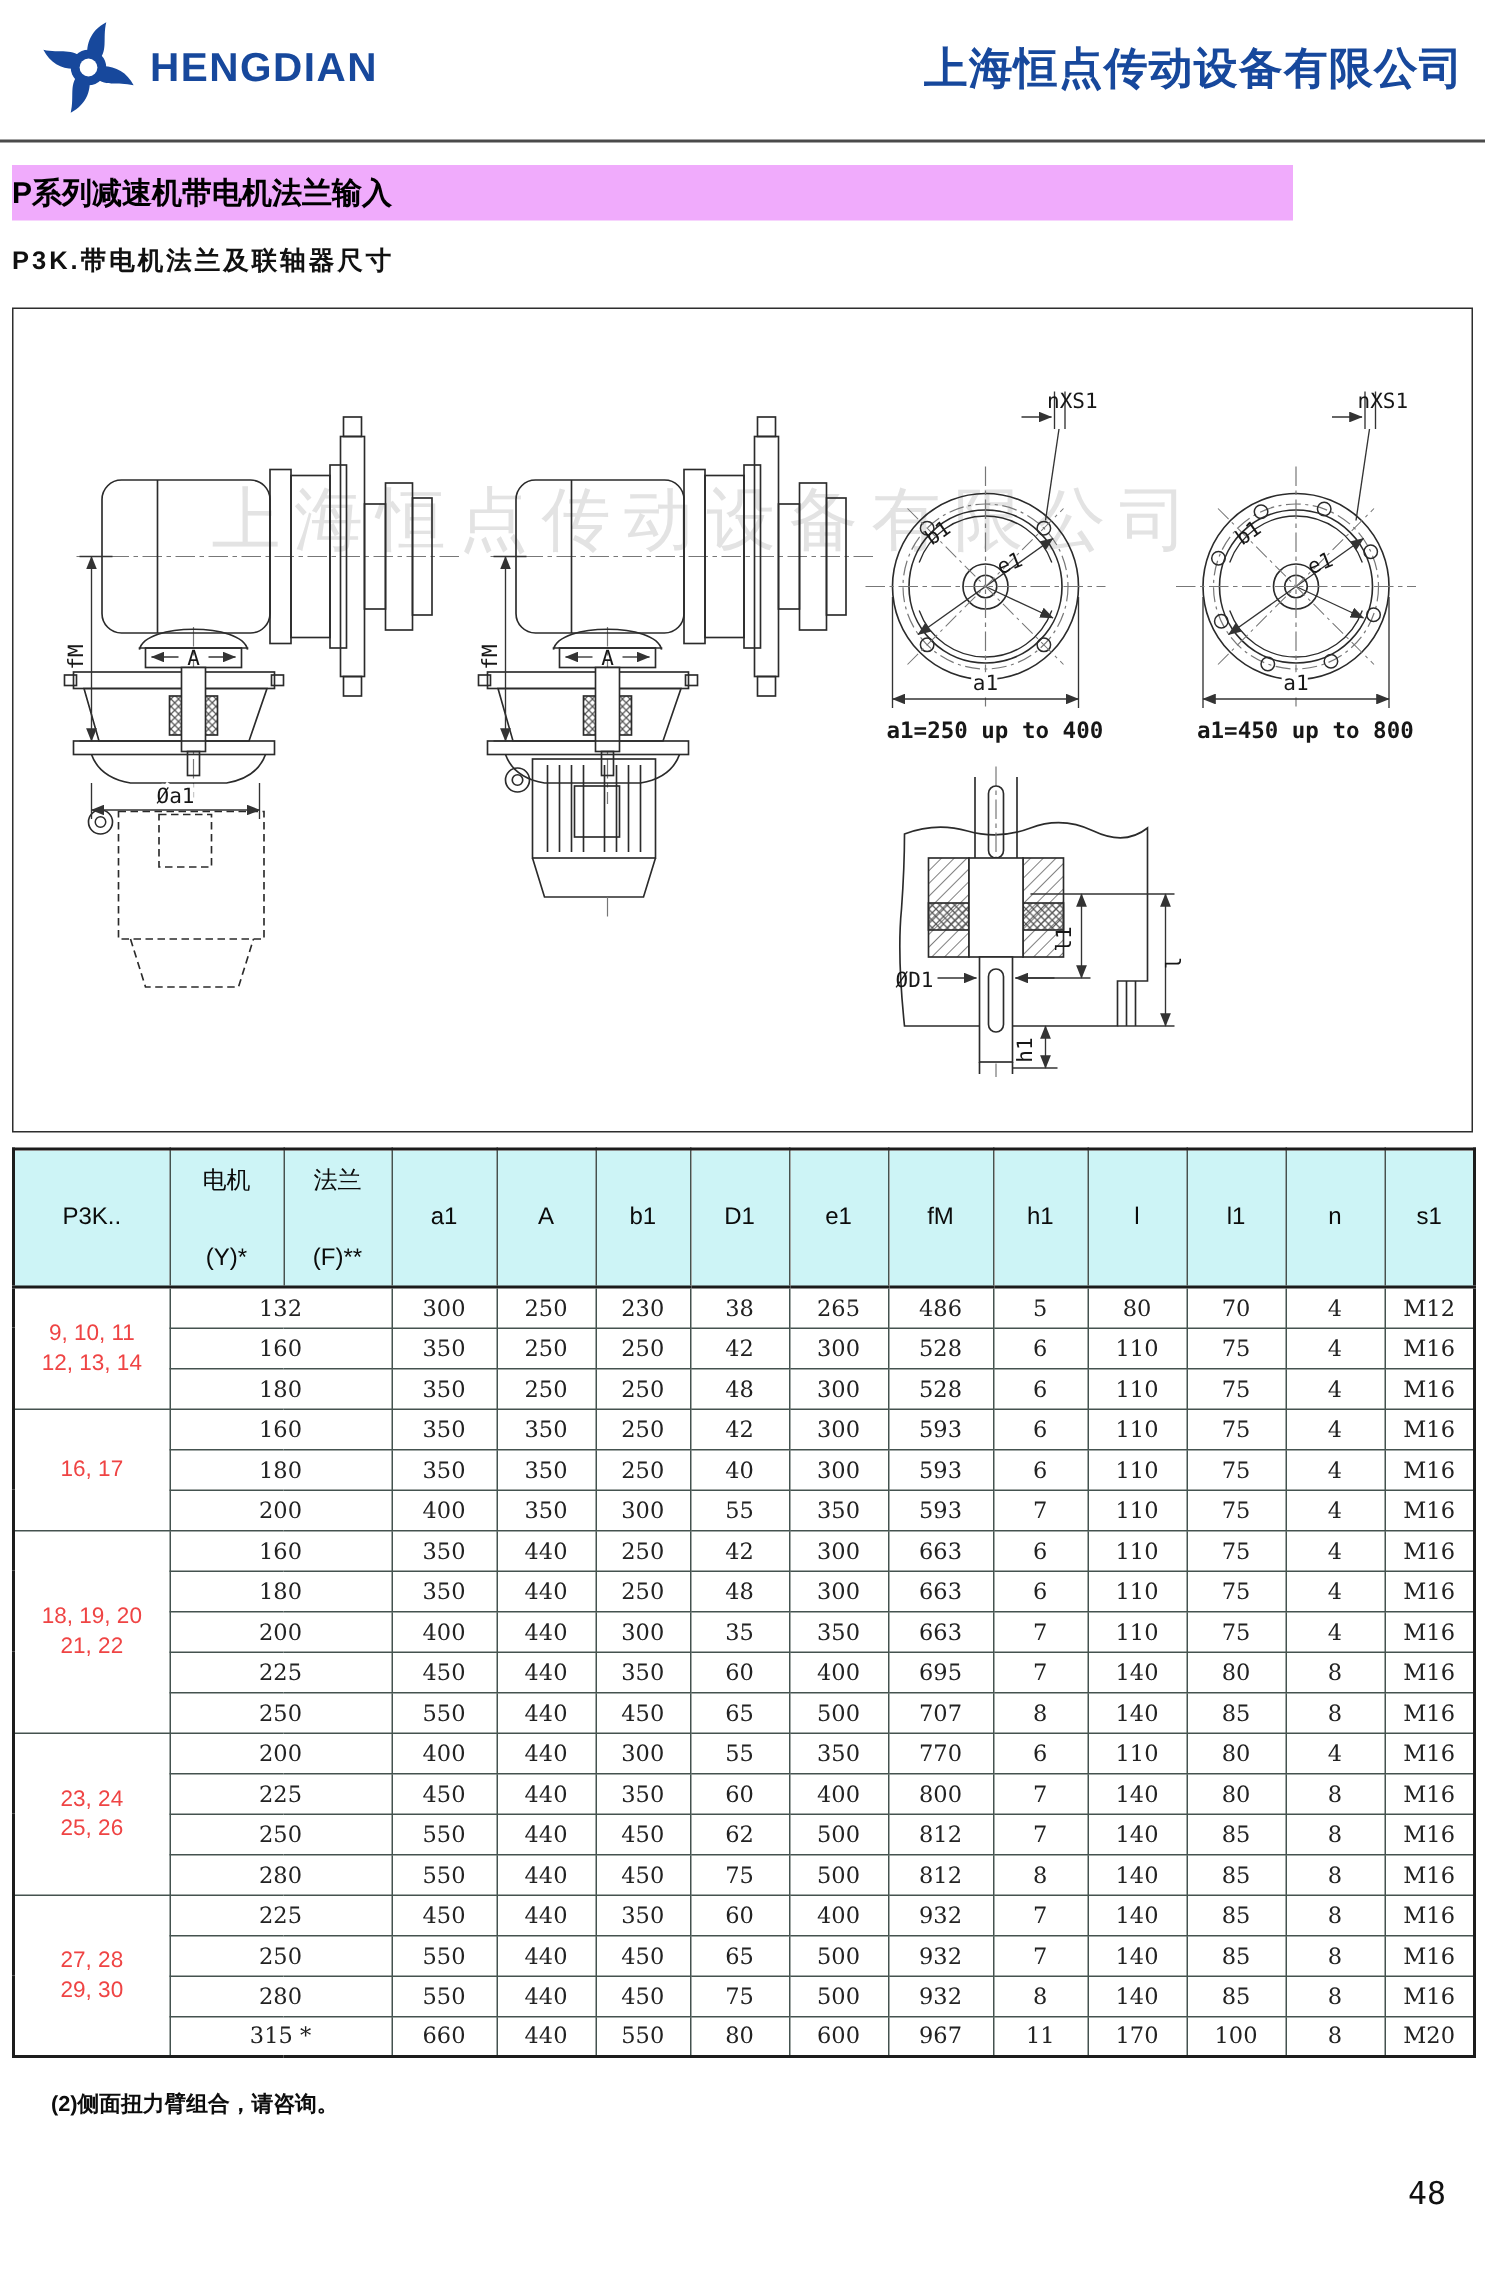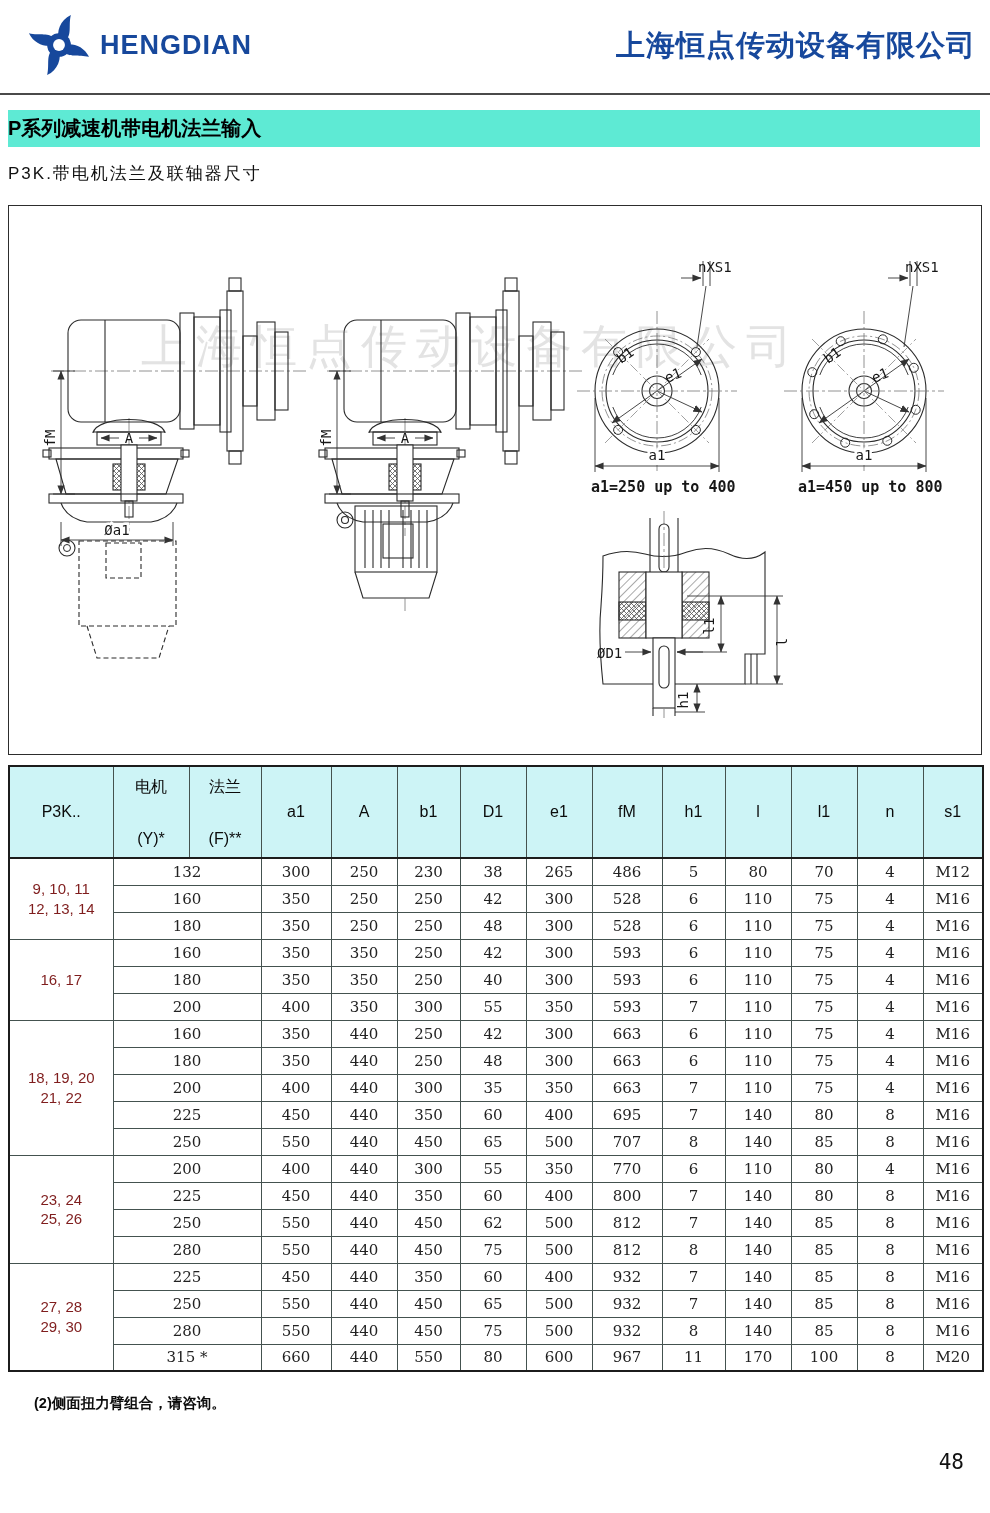--- a/index.html
+++ b/index.html
@@ -7,41 +7,41 @@
     width:990px;height:1513px;position:relative;background:#fff;
     font-family:"Liberation Sans",sans-serif;color:#111;overflow:hidden;
   }
   .abs{position:absolute;}
   
   .logo-wrap{left:28px;top:12px;display:flex;align-items:center;gap:10px;justify-content:flex-end;}
   .logo-text{font-size:27px;font-weight:bold;color:#17489c;letter-spacing:1px;}
   .company{right:14px;top:26px;font-family:"DejaVu Serif","Liberation Serif",serif;
     font-size:29px;font-weight:bold;color:#17489c;letter-spacing:1px;}
   .head-rule{left:0;top:93px;width:990px;height:2px;background:#4a4a4a;}
-  .banner{left:8px;top:110px;width:972px;height:37px;background:#5eead4;
+  .banner{left:8px;top:110px;width:854px;height:37px;background:#f0abfc;
     display:flex;align-items:center;font-size:20px;font-weight:bold;color:#000;}
-  .subtitle{left:8px;top:162px;font-size:17px;color:#111;letter-spacing:2px;font-weight:400;}
+  .subtitle{left:8px;top:162px;font-size:17px;color:#111;letter-spacing:2px;font-weight:700;}
   
   .panel{left:8px;top:205px;width:972px;height:548px;border:1px solid #2d2d2d;background:#fff;}
   svg text{font-family:"DejaVu Sans Mono","Liberation Mono",monospace;fill:#171717;}
   svg .dim{font-size:14px;}
   svg .cap{font-size:15px;font-weight:600;}
   svg .knock{paint-order:stroke;stroke:#fff;stroke-width:5px;}
   .wm{font-size:46px;fill:#e3e3e3;letter-spacing:9px;font-family:"Liberation Sans",sans-serif;}
   
   .tbl-wrap{left:8px;top:765px;width:974px;}
   table{border-collapse:collapse;table-layout:fixed;width:974px;border:2px solid #1c1c1c;}
   th,td{border:1px solid #44524f;text-align:center;vertical-align:middle;padding:0;
     overflow:hidden;white-space:nowrap;}
   thead th{background:#cdf4f6;height:90px;font-weight:normal;font-size:16px;color:#0b0b0b;
     border-bottom:2px solid #1c1c1c;}
   thead .two-line div:first-child{margin-bottom:32px;}
   tbody tr{height:27px;}
   tbody td{font-family:"DejaVu Serif","Liberation Serif",serif;font-size:15px;color:#222;}
-  tbody td.group-cell{font-family:"Liberation Sans",sans-serif;font-size:15px;line-height:1.3;color:#7f1d1d;}
+  tbody td.group-cell{font-family:"Liberation Sans",sans-serif;font-size:15px;line-height:1.3;color:#ef4444;}
   
   .notes{left:4px;top:1392px;font-size:14.5px;font-weight:600;color:#0d0d0d;line-height:1.65;}
   .notes .ind{padding-left:30px;}
   .pageno{right:26px;top:1450px;font-size:21px;color:#111;font-family:"DejaVu Sans Mono",monospace;}
 </style>
 </head>
 <body>
 
 <div class="abs logo-wrap">
   <svg width="62" height="66" viewBox="-34 -34 68 68">

